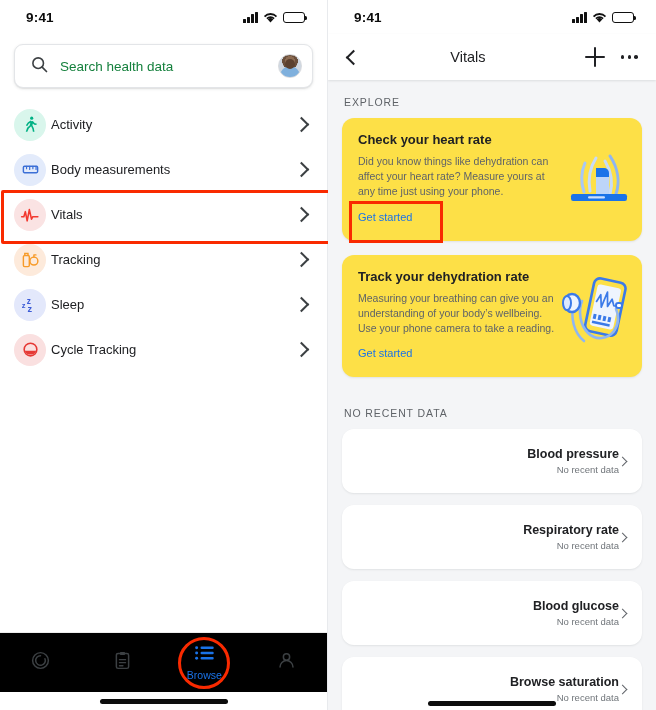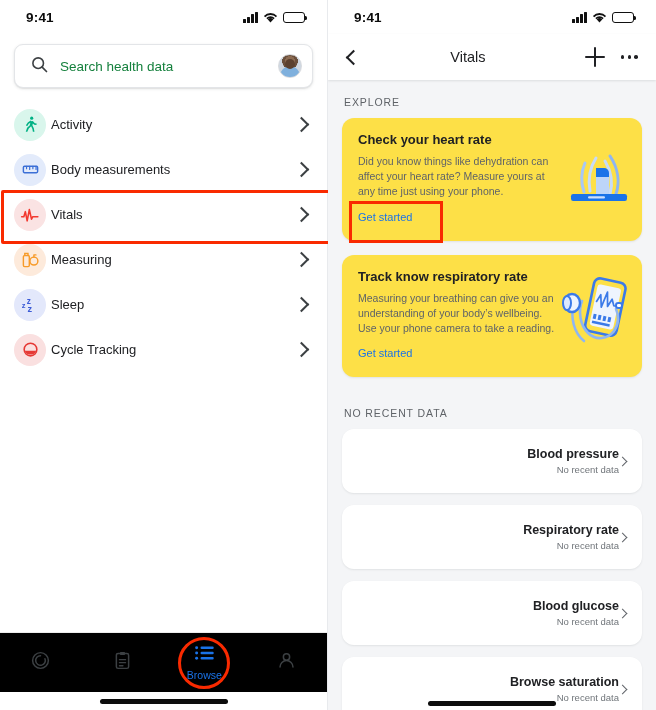--- a/index.html
+++ b/index.html
@@ -269,21 +269,21 @@
 
       <div class="cat-row">
         <span class="cat-icon" style="background:#fdeadb">
           <svg width="19" height="19" viewBox="0 0 24 24">
               <rect x="3" y="7" width="7.5" height="14" rx="1.6" fill="none" stroke="#f79b29" stroke-width="1.8"></rect>
               <path d="M4.8 7V4.3h4V7" fill="none" stroke="#f79b29" stroke-width="1.8"></path>
               <circle cx="16.3" cy="14" r="5" fill="none" stroke="#f79b29" stroke-width="1.8"></circle>
               <path d="M16.3 9V6.2M16.3 6.2h2.6" fill="none" stroke="#f79b29" stroke-width="1.8" stroke-linecap="round"></path>
             </svg>
         </span>
-        <span class="cat-label">Measuring</span>
+        <span class="cat-label">Tracking</span>
         <span class="chev"></span>
       </div>
 
       <div class="cat-row">
         <span class="cat-icon" style="background:#e3e8fb">
           <svg width="20" height="20" viewBox="0 0 24 24" fill="#3b5bd6" font-family="Liberation Sans">
               <text x="2" y="16" font-size="9" font-weight="bold">z</text>
               <text x="8" y="11" font-size="10" font-weight="bold">z</text>
               <text x="9" y="20" font-size="11" font-weight="bold">z</text>
             </svg>
@@ -403,21 +403,21 @@
             <path d="M44 50c3-11 1-23-5-33" fill="none" stroke="#c7dbfa" stroke-width="3" stroke-linecap="round"></path>
             <path d="M30 24h8a5 5 0 0 1 5 5v4H30Z" fill="#1a73e8"></path>
             <path d="M30 33h13v17H30Z" fill="#bdd5f8"></path>
             <rect x="5" y="50" width="56" height="7" rx="2.2" fill="#1a73e8"></rect>
             <rect x="22" y="52.3" width="17" height="2.2" rx="1.1" fill="#cfe0fb"></rect>
           </svg>
         </span>
       </div>
 
       <div class="promo-card">
-        <div class="promo-title">Track know respiratory rate</div>
+        <div class="promo-title">Track your dehydration rate</div>
         <div class="promo-body">Measuring your breathing can give you an understanding of your body’s wellbeing. Use your phone camera to take a reading.</div>
         <span class="promo-link">Get started</span>
         <span class="promo-art art2">
           <svg width="74" height="78" viewBox="0 0 74 78">
             <g transform="rotate(12 40 36)">
               <rect x="28" y="2" width="32" height="54" rx="6" fill="none" stroke="#3b7ae8" stroke-width="2.6"></rect>
               <rect x="32" y="8" width="24" height="42" rx="3" fill="#eef4fe"></rect>
               <path d="M34 26l3-8 3 12 3-16 3 14 3-8 3 6h4" fill="none" stroke="#3b7ae8" stroke-width="1.7" stroke-linejoin="round"></path>
               <rect x="34" y="38" width="3" height="5" fill="#3b7ae8"></rect>
               <rect x="39" y="38" width="3" height="5" fill="#3b7ae8"></rect>

